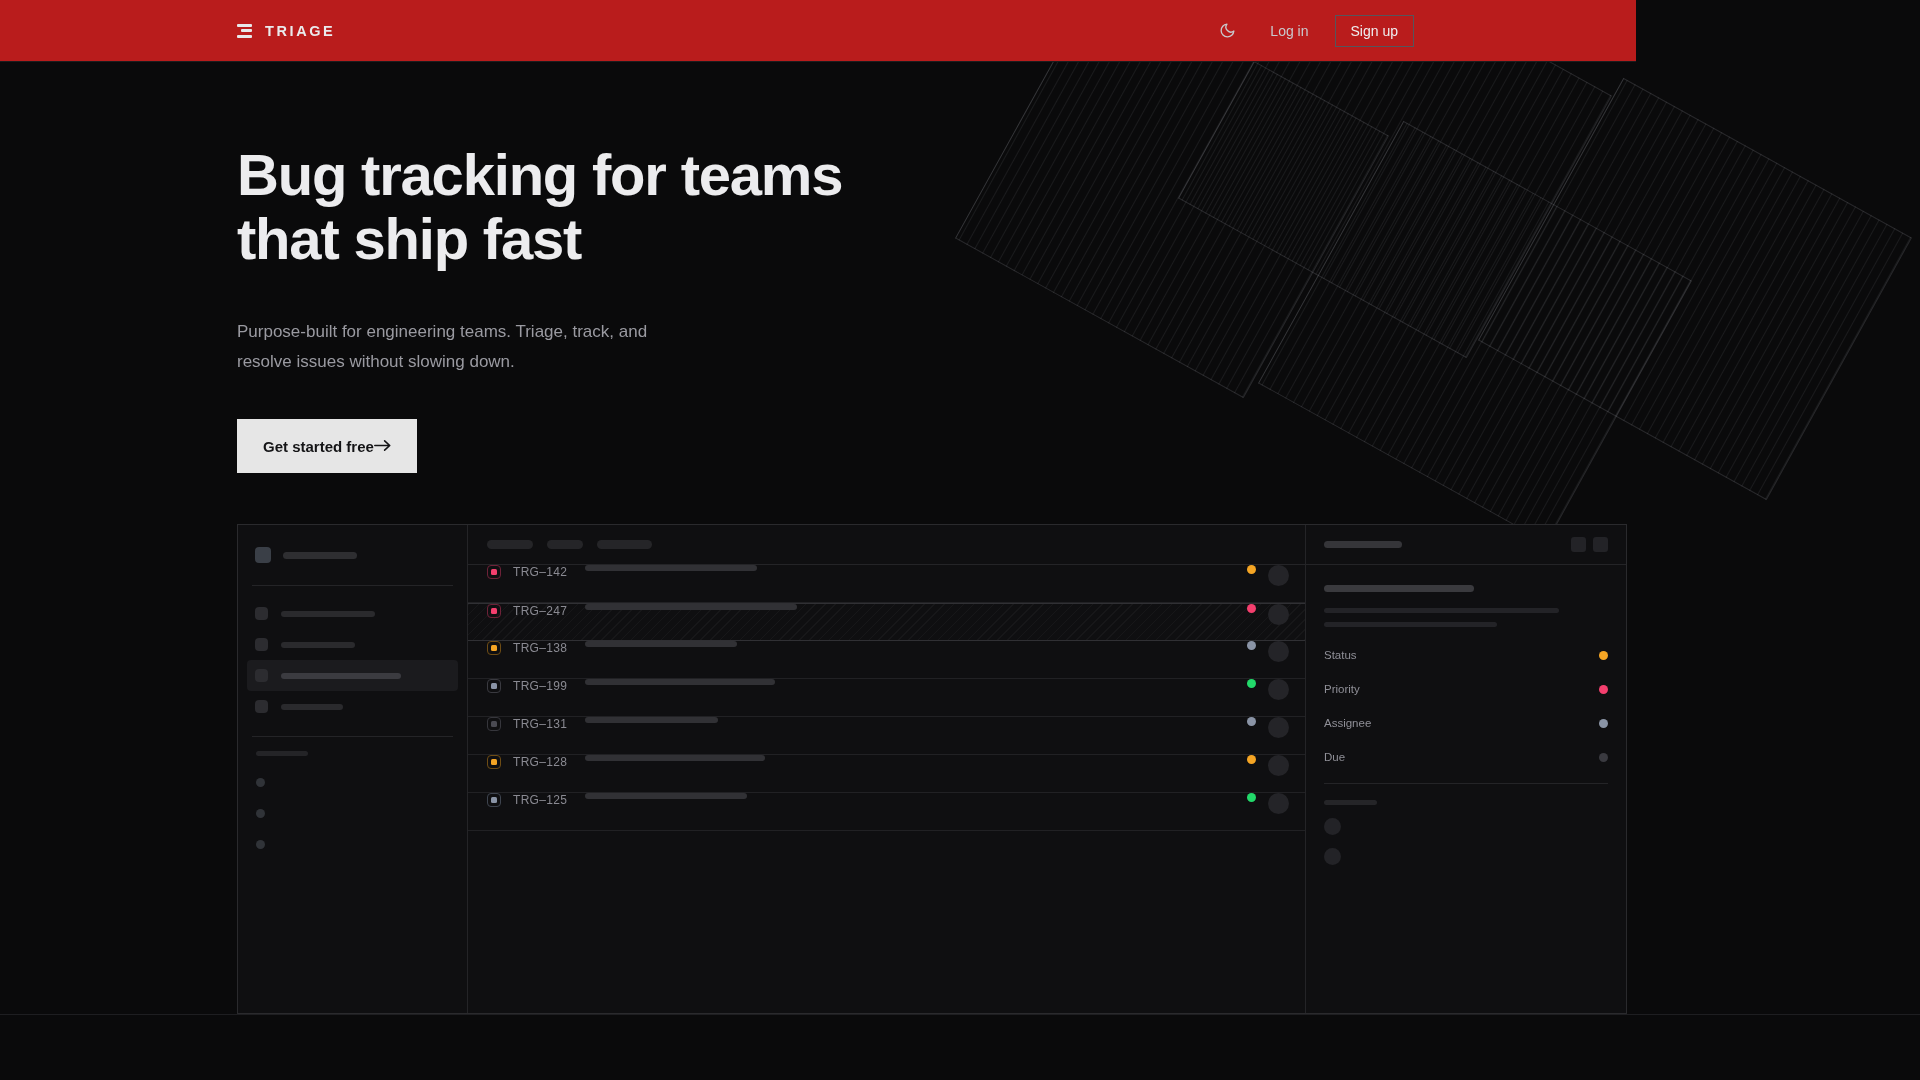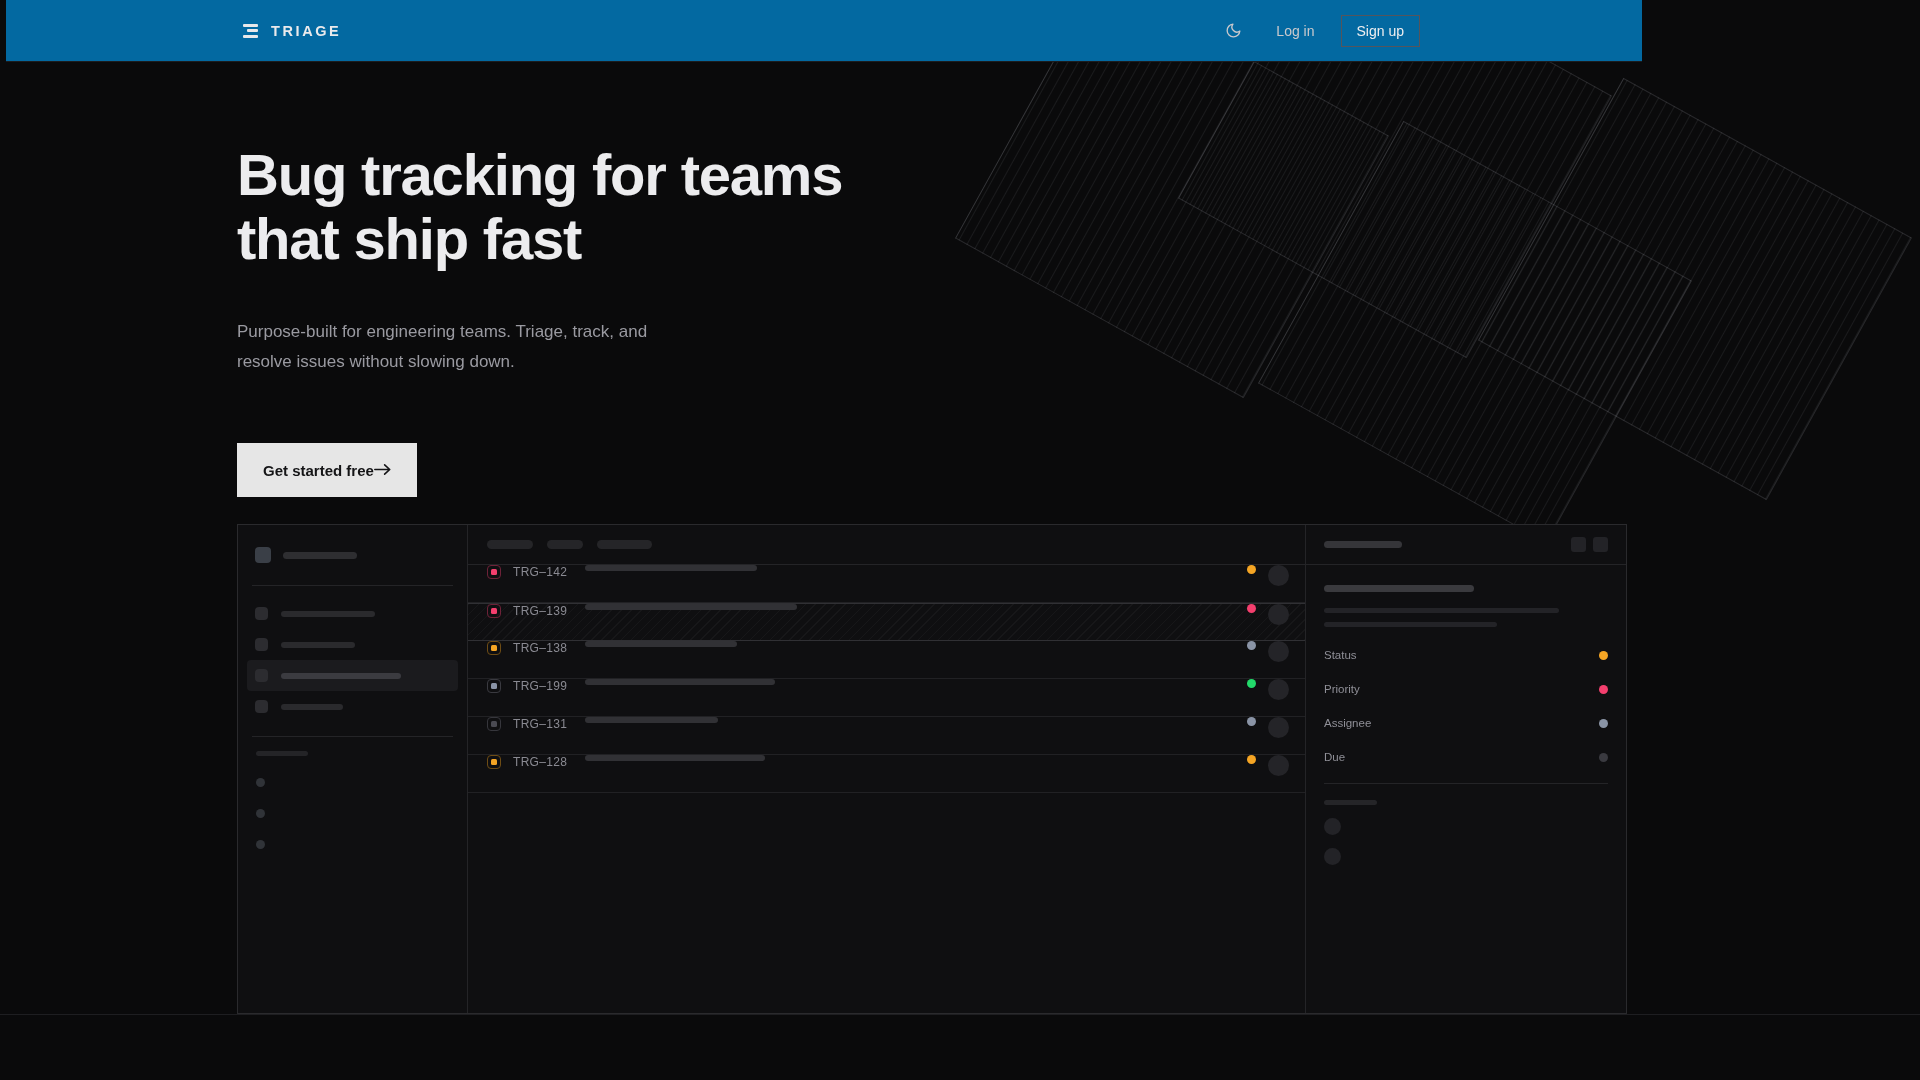--- a/index.html
+++ b/index.html
@@ -5,23 +5,23 @@
   * { box-sizing: border-box; margin: 0; padding: 0; }
   html, body {
     width: 1920px; height: 1080px;
     background: #0a0a0b;
     font-family: "Liberation Sans", sans-serif;
     overflow: hidden;
   }
 
   
   .nav {
-    position: absolute; top: 0; left: 6px;
+    position: absolute; top: 0; left: 0;
     width: 1636px; height: 62px;
-    background: #0369a1;
+    background: #b91c1c;
     border-bottom: 1px solid #1c1c1e;
     display: flex; align-items: center;
     z-index: 40;
   }
   .brand {
     position: absolute; left: 237px;
     display: flex; align-items: center; gap: 12px;
     cursor: pointer;
   }
   .brand-mark { width: 16px; height: 16px; position: relative; }
@@ -71,21 +71,21 @@
   h1.headline {
     font-size: 58px; line-height: 64px; font-weight: bold;
     color: #ececee; letter-spacing: -1.2px; white-space: pre-line;
   }
   p.sub {
     margin-top: 46px;
     font-size: 17px; line-height: 30px; color: #9a9aa1;
     white-space: pre-line;
   }
   .cta {
-    margin-top: 66px;
+    margin-top: 42px;
     display: inline-flex; align-items: center; 
     background: #e6e6e6; color: #141416;
     font-size: 15px; font-weight: bold;
     padding: 0 26px; height: 54px;
     border: none; cursor: pointer;
   }
 
   
   .mock {
     position: absolute; left: 237px; top: 524px;
@@ -262,21 +262,21 @@
           </span>
           <span class="rid">TRG–142</span>
           <span class="rtitle" style="width:172px"></span>
           <span class="rstatus" style="background:#f5a524"></span>
           <span class="ravatar"></span>
         </div>
         <div class="row sel">
           <span class="pri" style="border-color:#6d2238">
             <i style="background:#f43f6e"></i>
           </span>
-          <span class="rid">TRG–139</span>
+          <span class="rid">TRG–247</span>
           <span class="rtitle" style="width:212px"></span>
           <span class="rstatus" style="background:#f43f6e"></span>
           <span class="ravatar"></span>
         </div>
         <div class="row">
           <span class="pri" style="border-color:#6e4c14">
             <i style="background:#f5a524"></i>
           </span>
           <span class="rid">TRG–138</span>
           <span class="rtitle" style="width:152px"></span>
@@ -301,20 +301,29 @@
           <span class="rstatus" style="background:#8a94a6"></span>
           <span class="ravatar"></span>
         </div>
         <div class="row">
           <span class="pri" style="border-color:#6e4c14">
             <i style="background:#f5a524"></i>
           </span>
           <span class="rid">TRG–128</span>
           <span class="rtitle" style="width:180px"></span>
           <span class="rstatus" style="background:#f5a524"></span>
+          <span class="ravatar"></span>
+        </div>
+        <div class="row">
+          <span class="pri" style="border-color:#3e444f">
+            <i style="background:#8a94a6"></i>
+          </span>
+          <span class="rid">TRG–125</span>
+          <span class="rtitle" style="width:162px"></span>
+          <span class="rstatus" style="background:#22d96a"></span>
           <span class="ravatar"></span>
         </div>
       </div>
   </div>
 
   <div class="m-detail">
     <div class="d-head">
       <span class="d-title-sk"></span>
       <span class="d-btns">
         <span class="d-btn"></span>

